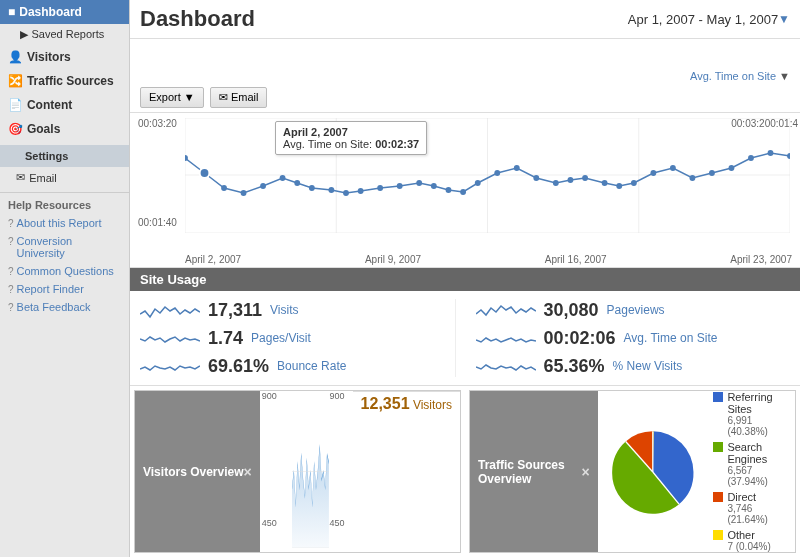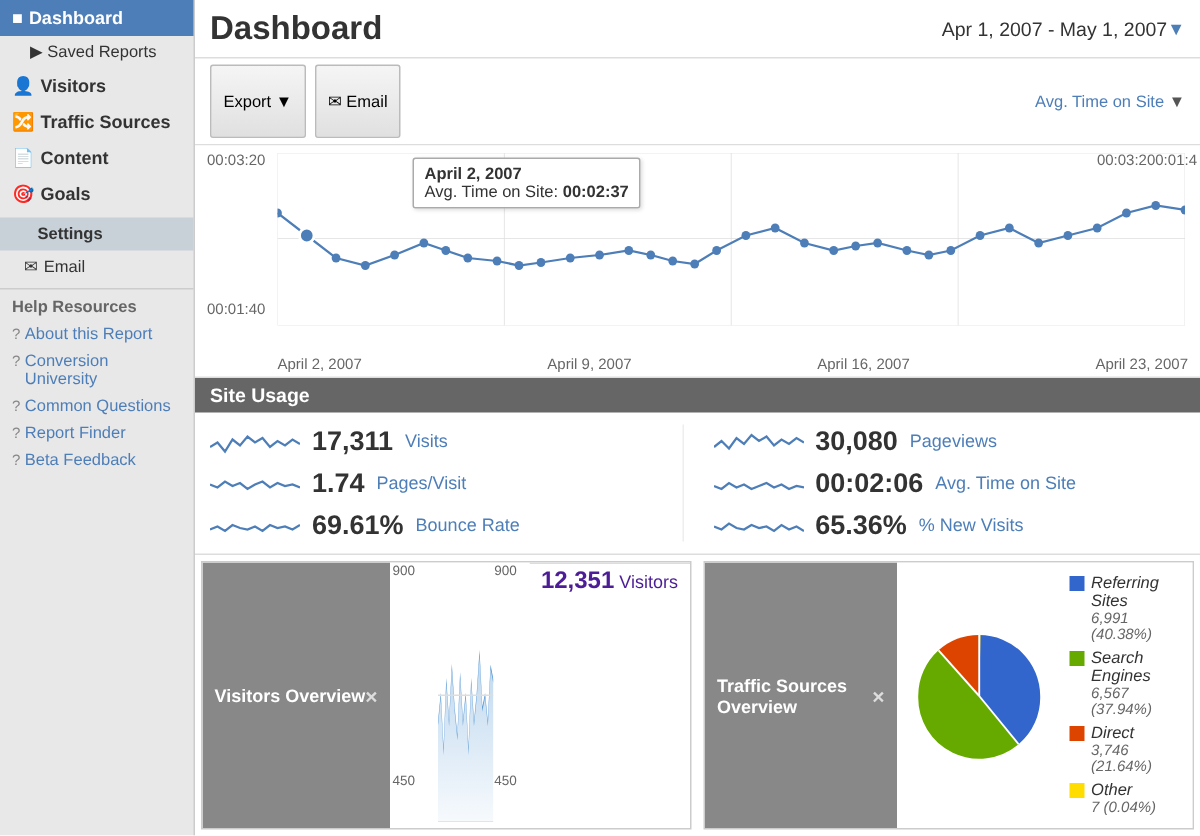--- a/index.html
+++ b/index.html
@@ -96,27 +96,27 @@
       display: flex;
       align-items: center;
       justify-content: space-between;
       padding: 4px 10px;
       border-bottom: 1px solid #ddd;
     }
     .toolbar-left { display: flex; gap: 6px; }
     .btn {
       border: 1px solid #bbb;
       background: linear-gradient(to bottom, #f5f5f5, #e0e0e0);
-      padding: 17px 8px;
+      padding: 3px 8px;
       font-size: 11px;
       cursor: pointer;
       border-radius: 2px;
       display: flex;
-      align-items: center;
       gap: 3px;
+      margin-top: 44px;
     }
     .toolbar-right { font-size: 11px; color: #555; }
     .avg-label { color: #4d7eb8; cursor: pointer; }
 
     
     #chart-area {
       height: 155px;
       position: relative;
       background: #fff;
       border-bottom: 1px solid #ddd;
@@ -205,25 +205,25 @@
       padding: 4px 8px;
       font-size: 12px;
       font-weight: bold;
       display: flex;
       align-items: center;
       justify-content: space-between;
     }
     .panel-close { cursor: pointer; font-size: 14px; color: #ddd; }
     .panel-body { flex: 1; padding: 4px; position: relative; background: #fff; }
     .visitors-chart { width: 100%; height: 100%; }
-    .panel-footer { padding: 3px 8px; border-top: 1px solid #ddd; font-size: 12px; color: #4c1d95; }
+    .panel-footer { padding: 3px 8px; border-top: 1px solid #ddd; font-size: 12px; color: #a16207; }
     .panel-footer-val { font-size: 16px; font-weight: bold; }
 
     
-    .pie-area { display: flex; align-items: center; justify-content: center; gap: 10px; height: 100%; font-style: italic; }
+    .pie-area { display: flex; align-items: center; justify-content: center; gap: 10px; height: 100%; }
     .legend { display: flex; flex-direction: column; gap: 4px; font-size: 11px; }
     .legend-item { display: flex; align-items: flex-start; gap: 4px; }
     .legend-dot { width: 10px; height: 10px; flex-shrink: 0; margin-top: 1px; }
     .legend-text { color: #333; }
     .legend-sub { color: #666; font-size: 10px; }
 
     .visitors-y {
       position: absolute;
       left: 2px;
       top: 0;

